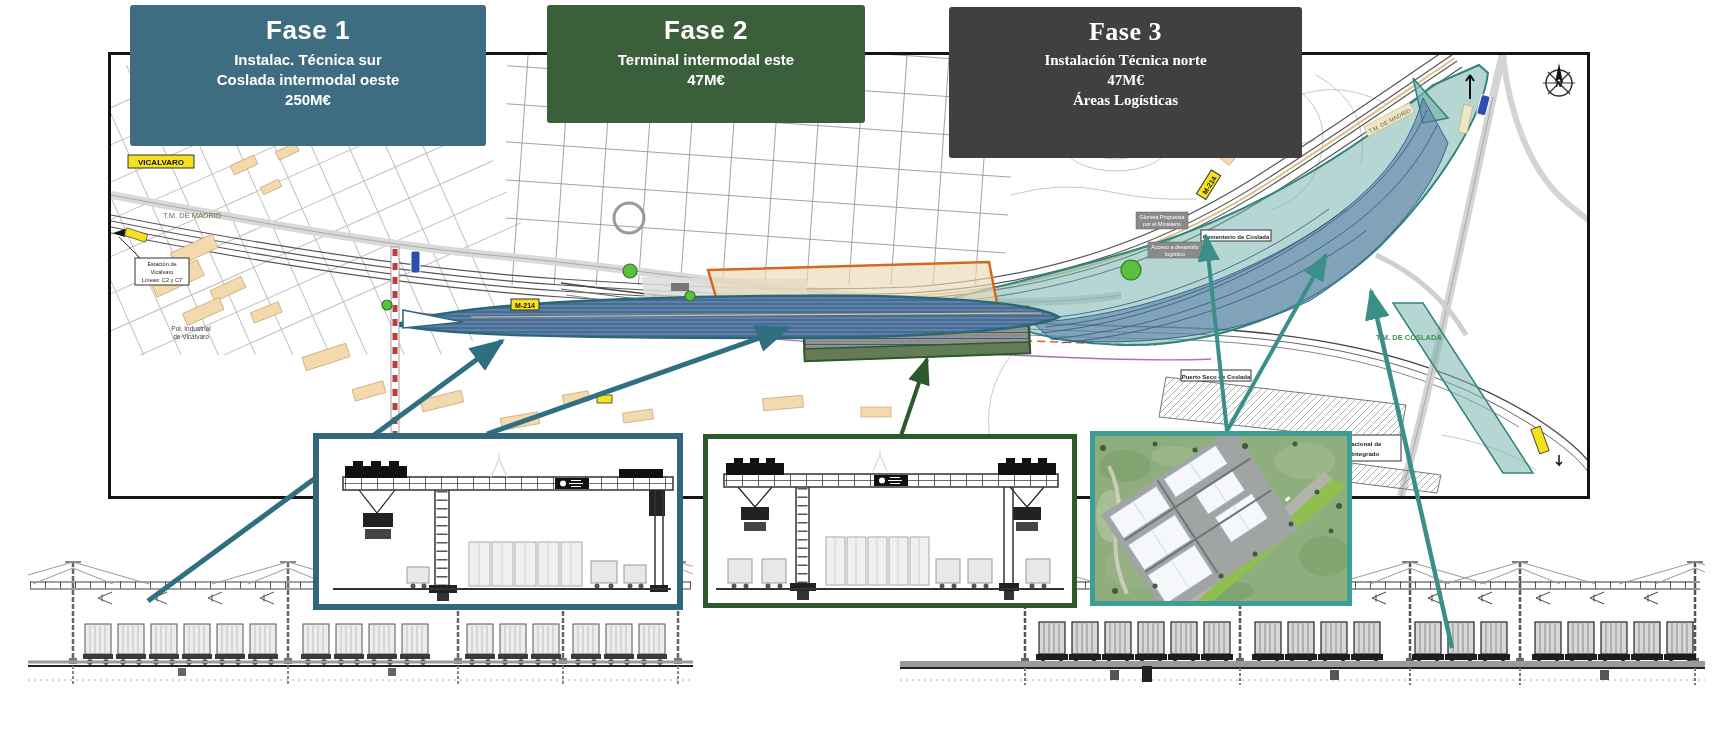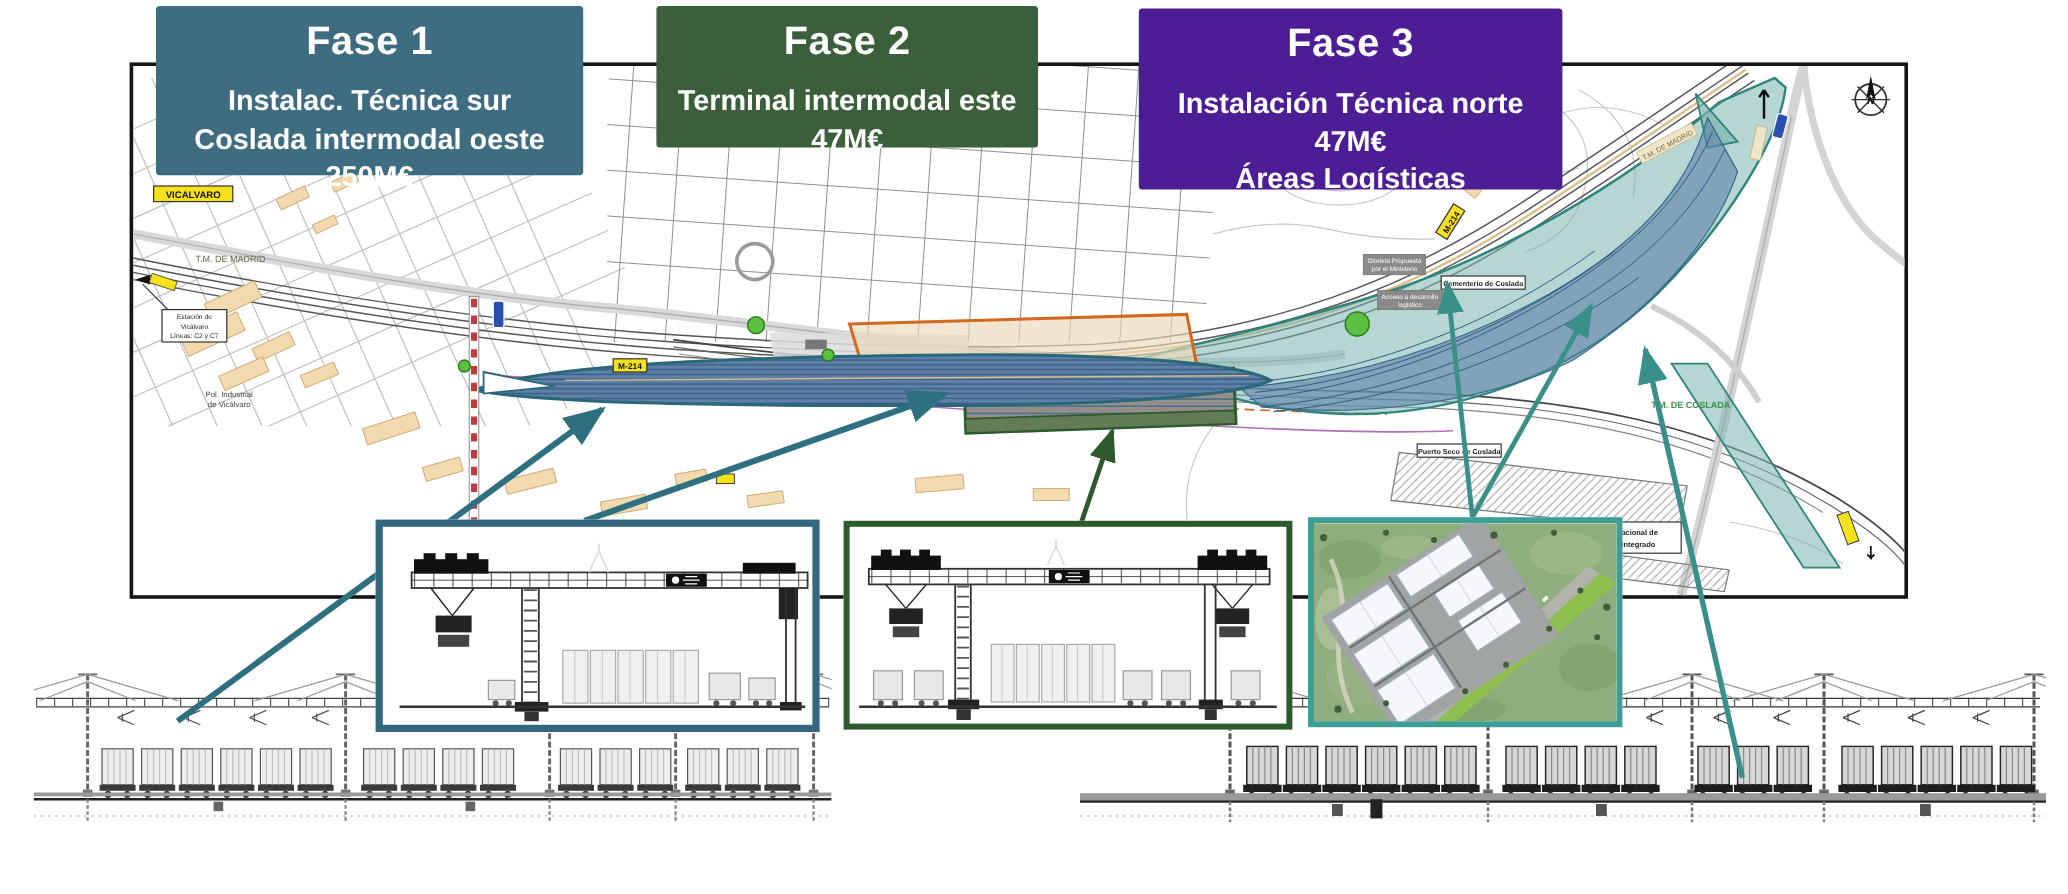--- a/index.html
+++ b/index.html
@@ -11,22 +11,22 @@
              border:3px solid #141414;background:#fff;z-index:1;box-sizing:border-box;}
   .map-frame svg{display:block;}
 
   
   .connector-layer{position:absolute;left:0;top:0;width:1723px;height:745px;
                    z-index:2;pointer-events:none;}
 
   
   .phase-card{position:absolute;z-index:3;color:#fff;text-align:center;
               border-radius:3px;padding-top:10px;box-sizing:border-box;}
-  .pc-title{font-size:33px;font-weight:bold;letter-spacing:.5px;margin-bottom:16px;}
-  .pc-line{font-size:24px;font-weight:600;line-height:1.32;}
+  .pc-title{font-size:26px;font-weight:bold;letter-spacing:.5px;margin-bottom:4px;}
+  .pc-line{font-size:15px;font-weight:600;line-height:1.32;}
   #pc1{left:130px;top:5px;width:356px;height:141px;}
   #pc2{left:547px;top:5px;width:318px;height:118px;}
   #pc3{left:949px;top:7px;width:353px;height:151px;}
 
   
   .inset{position:absolute;z-index:4;background:#fff;box-sizing:border-box;}
   #inset1{left:313px;top:433px;width:370px;height:177px;border:6px solid #33677e;}
   #inset2{left:703px;top:434px;width:374px;height:174px;border:5px solid #2d5a2d;}
   #inset3{left:1090px;top:431px;width:262px;height:175px;border:5px solid #3d9e96;padding:0;}
   .inset svg{display:block;width:100%;height:100%;}
@@ -361,21 +361,21 @@
     <div class="pc-title">Fase 1</div>
     <div class="pc-line">Instalac. Técnica sur</div>
     <div class="pc-line">Coslada intermodal oeste</div>
     <div class="pc-line">250M€</div>
   </div>
   <div class="phase-card" id="pc2" style="background-color: rgb(59, 94, 59);">
     <div class="pc-title">Fase 2</div>
     <div class="pc-line">Terminal intermodal este</div>
     <div class="pc-line">47M€</div>
   </div>
-  <div class="phase-card" id="pc3" style="background-color: #4c1d95;">
+  <div class="phase-card" id="pc3" style="background-color: #404040; font-family: Liberation Serif, serif;">
     <div class="pc-title">Fase 3</div>
     <div class="pc-line">Instalación Técnica norte</div>
     <div class="pc-line">47M€</div>
     <div class="pc-line">Áreas Logísticas</div>
   </div>
 
   <div class="inset" id="inset1">
     <svg viewBox="0 0 358 165" xmlns="http://www.w3.org/2000/svg">
 
       <line x1="26" y1="44" x2="352" y2="44" stroke="#666" stroke-width="12" stroke-dasharray="1 15"></line>

